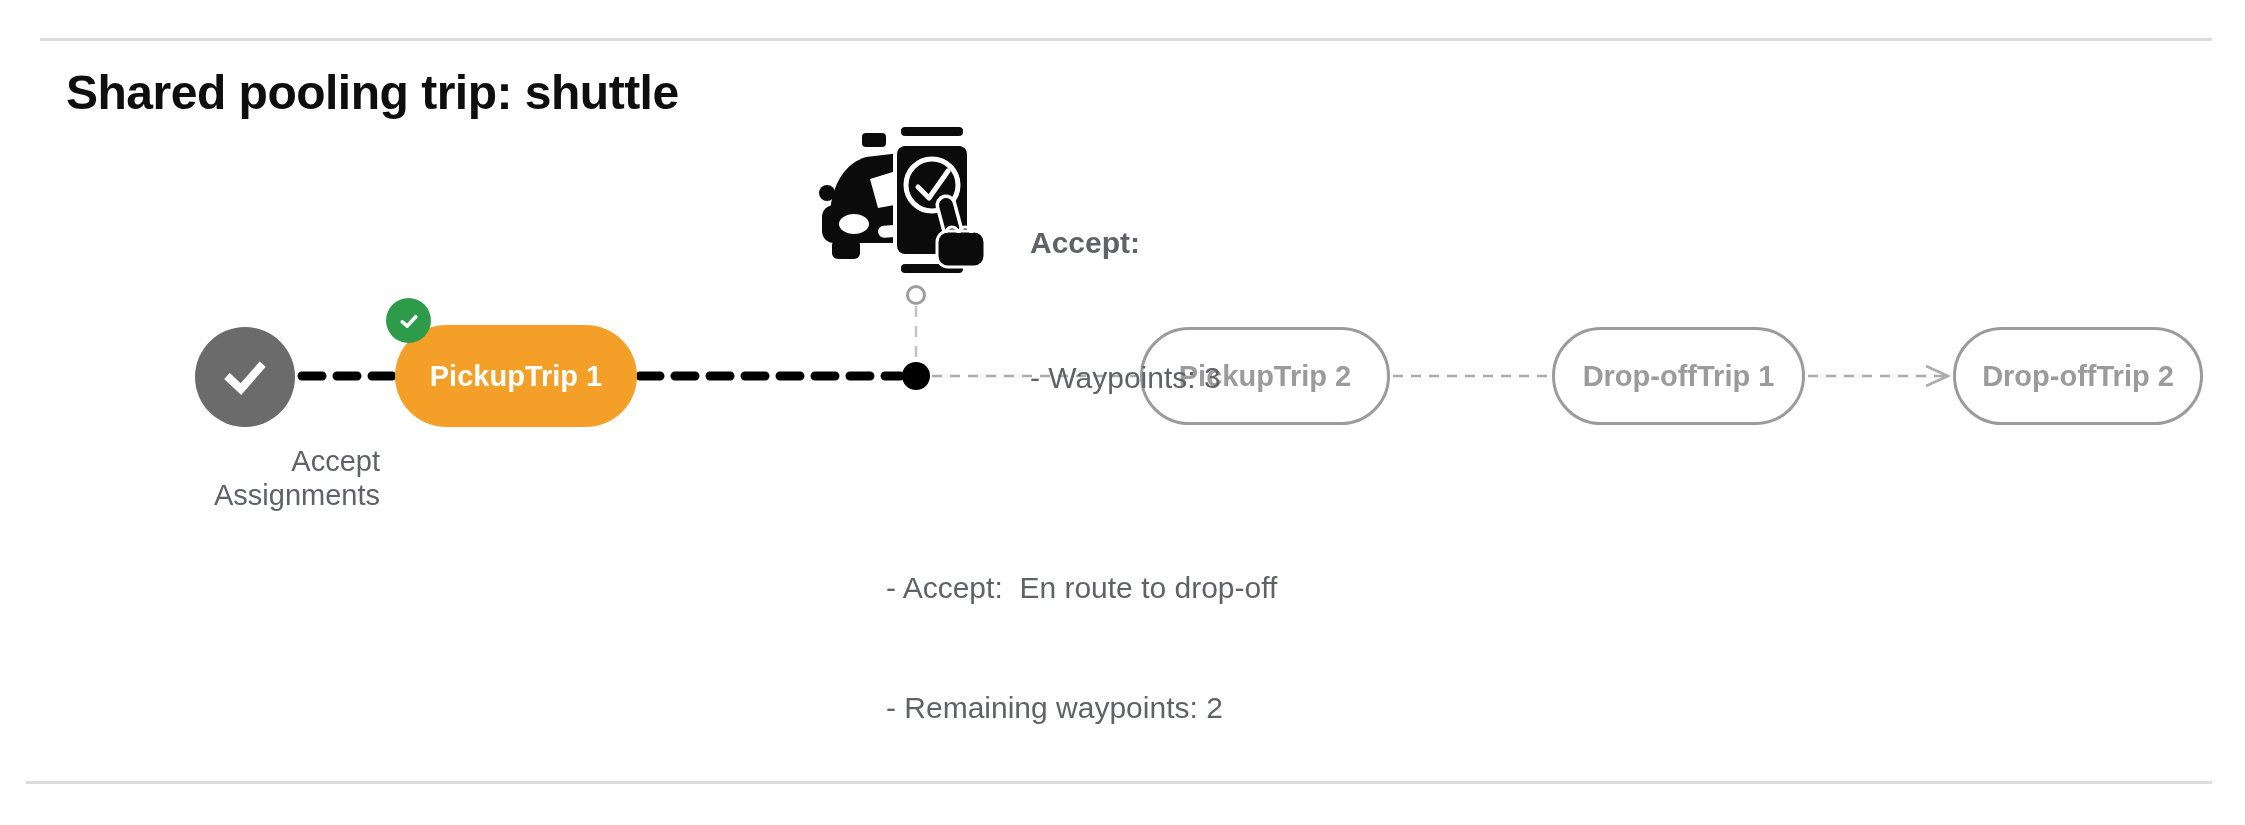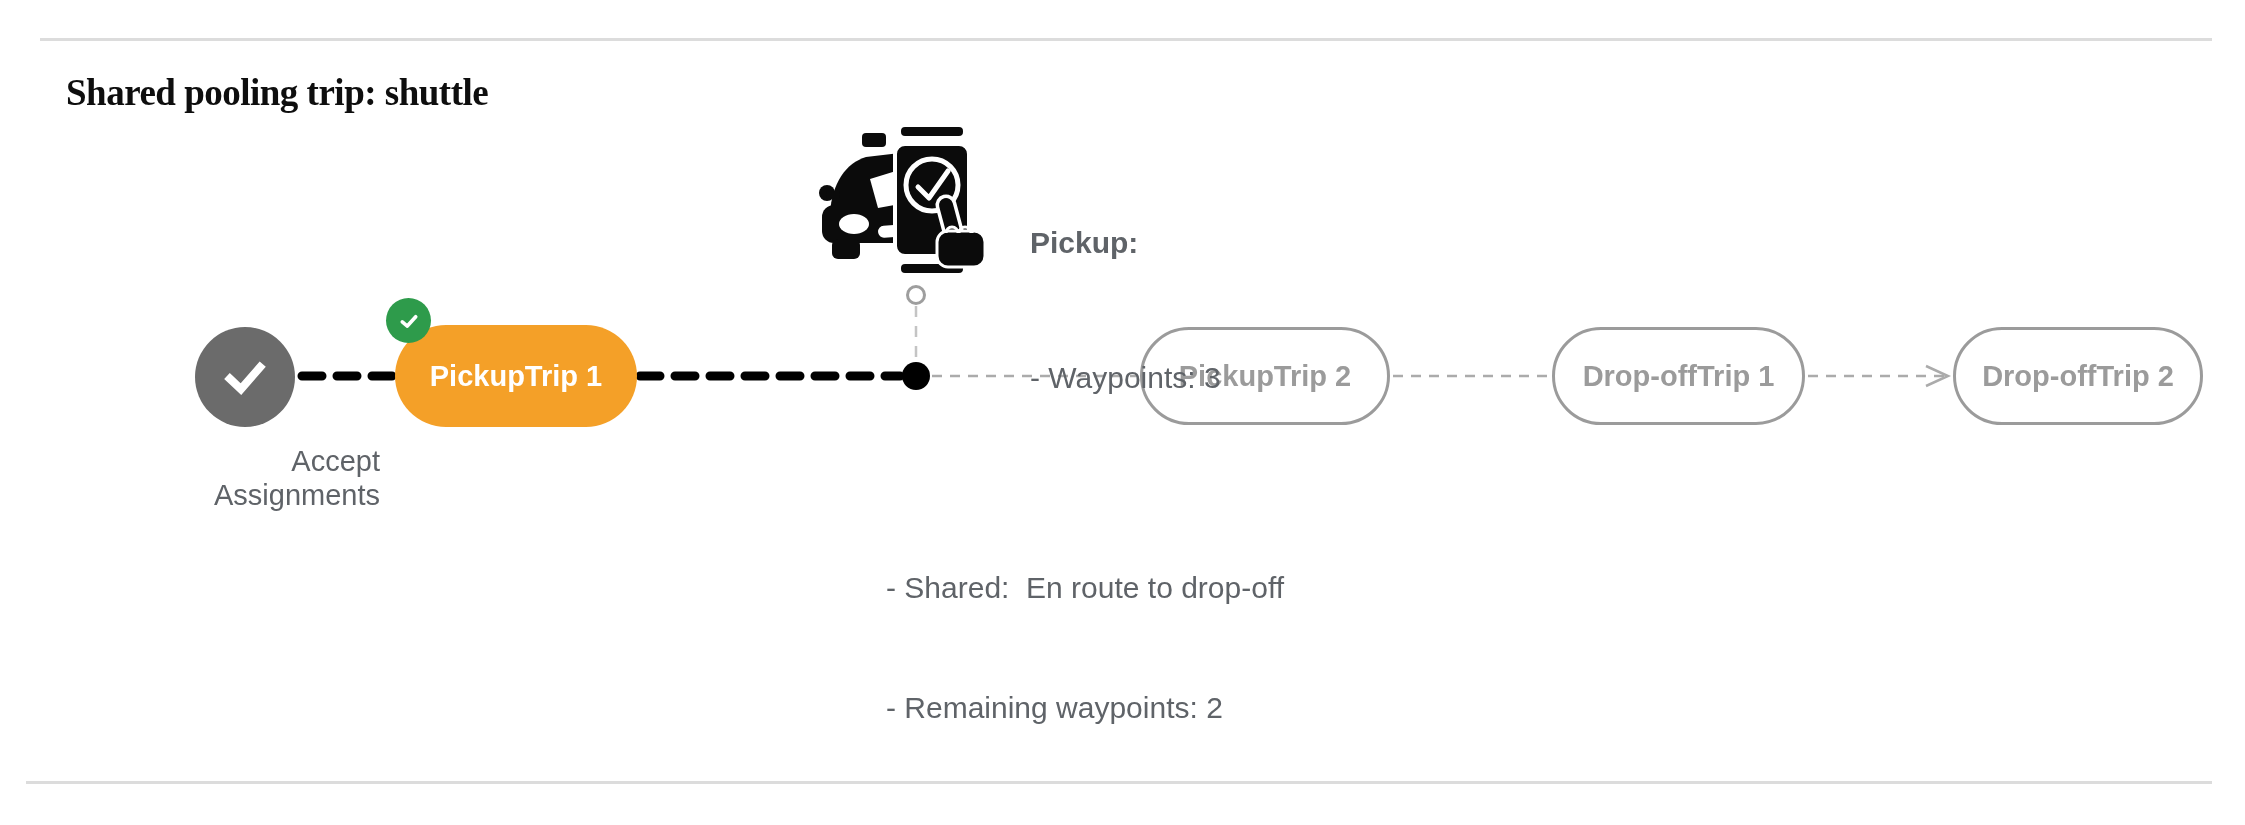--- a/index.html
+++ b/index.html
@@ -16,22 +16,22 @@
   html,body{margin:0;padding:0;}
   body{
     width:2245px;height:825px;background:#ffffff;position:relative;overflow:hidden;
     font-family:"Liberation Sans", sans-serif;
   }
   .abs{position:absolute;}
   .rule{background:var(--rule);height:3px;}
   #rule-top{left:40px;top:38px;width:2172px;}
   #rule-bottom{left:26px;top:781px;width:2186px;}
   #title{
-    left:66px;top:70px;font-size:37px;line-height:46px;font-weight:700;
-    color:var(--ink);letter-spacing:-0.5px;white-space:nowrap;font-family:Liberation Serif, serif;
+    left:66px;top:70px;font-size:48px;line-height:46px;font-weight:700;
+    color:var(--ink);letter-spacing:-0.5px;white-space:nowrap;
   }
   
   #accept-node{
     left:195px;top:327px;width:100px;height:100px;border-radius:50%;
     background:var(--node-gray);display:flex;align-items:center;justify-content:center;
   }
   #accept-label{
     left:110px;top:444px;width:270px;text-align:right;
     font-size:29px;line-height:34px;color:var(--muted);
   }
@@ -135,23 +135,23 @@
     <path d="M100 66 L111 77 L130 50" fill="none" stroke="#ffffff" stroke-width="5" stroke-linecap="round" stroke-linejoin="round"></path>
 
     <line x1="128" y1="84" x2="136" y2="114" stroke="#ffffff" stroke-width="21" stroke-linecap="round"></line>
     <line x1="128" y1="84" x2="136" y2="114" stroke="#0B0B0B" stroke-width="14" stroke-linecap="round"></line>
     <rect x="119" y="110" width="48" height="36" rx="11" stroke="#ffffff" stroke-width="3"></rect>
     <path d="M128 112 a6 6 0 0 1 12 0 M141 112 a6 6 0 0 1 12 0 M154 112 a5 5 0 0 1 10 0" fill="none" stroke="#ffffff" stroke-width="3"></path>
   </g>
 </svg>
 
 <div class="abs" id="vehicle-info">
-  <div class="detail-title">Pickup:</div>
+  <div class="detail-title">Accept:</div>
   <div>- Waypoints: 3</div>
 </div>
 
 <div class="abs" id="trip-details">
-  <div>- Shared:  En route to drop-off</div>
+  <div>- Accept:  En route to drop-off</div>
   <div>- Remaining waypoints: 2</div>
   
   
   
 </div>
 
 </body></html>

